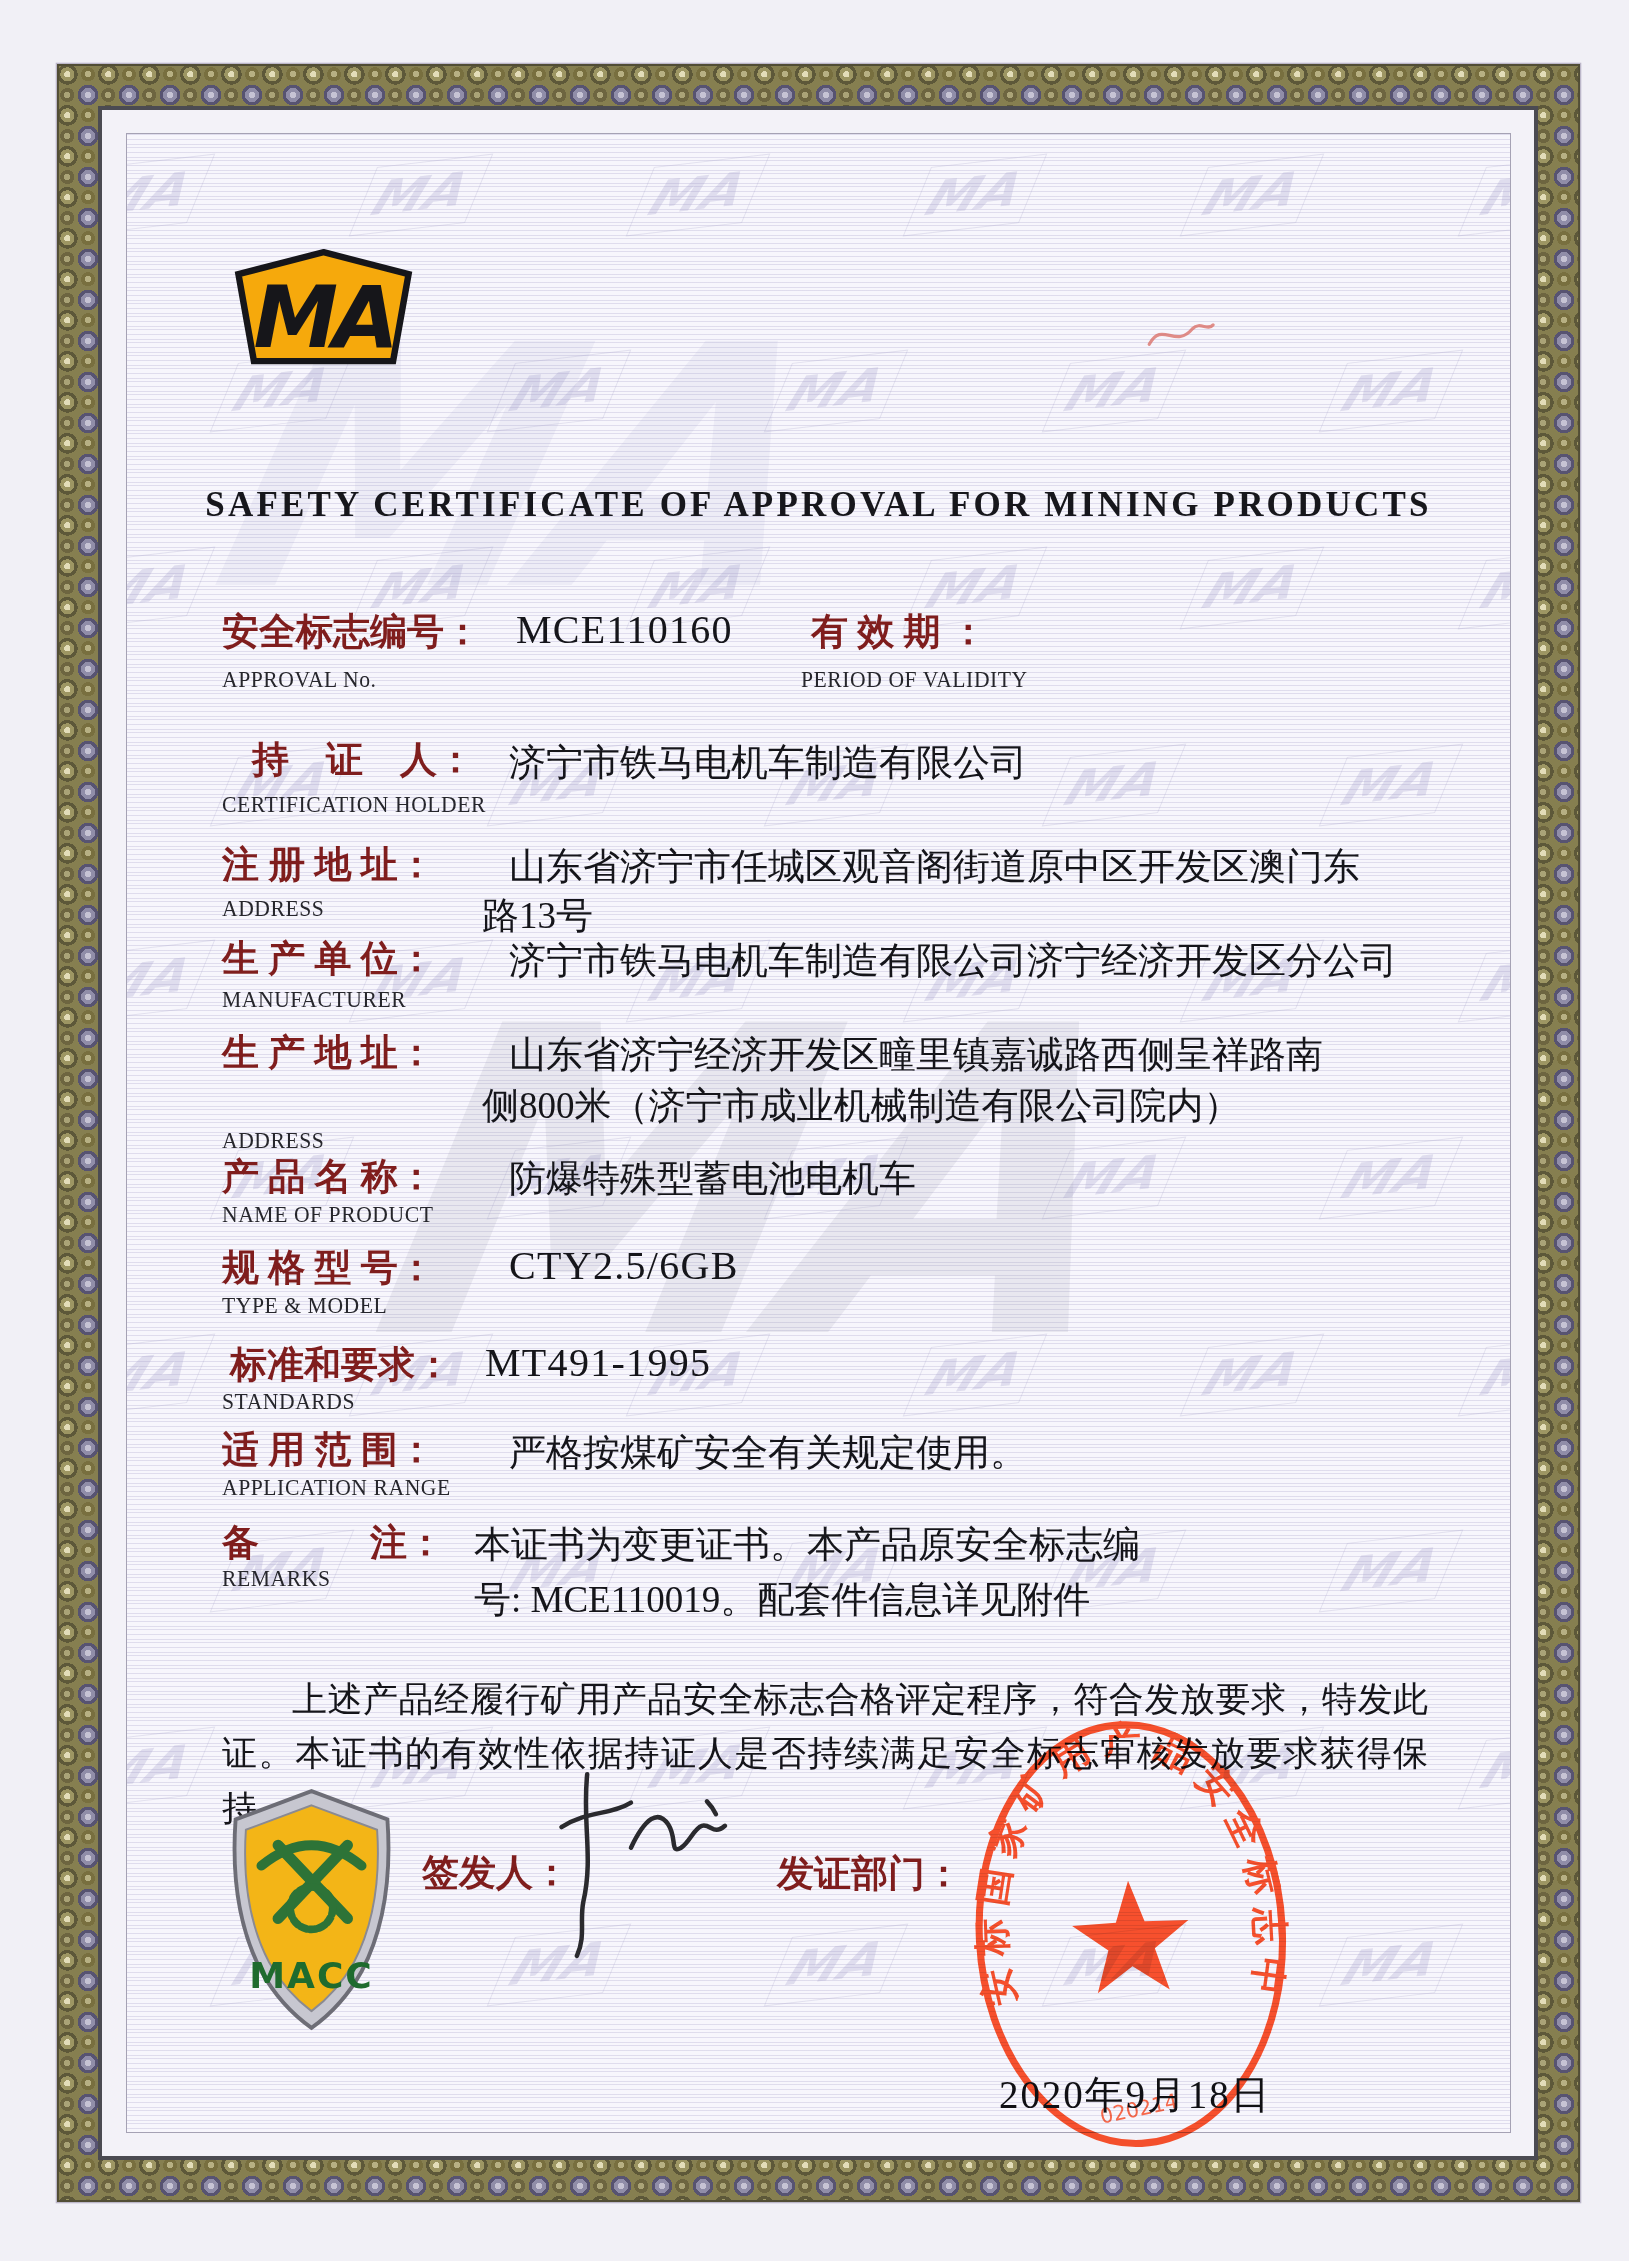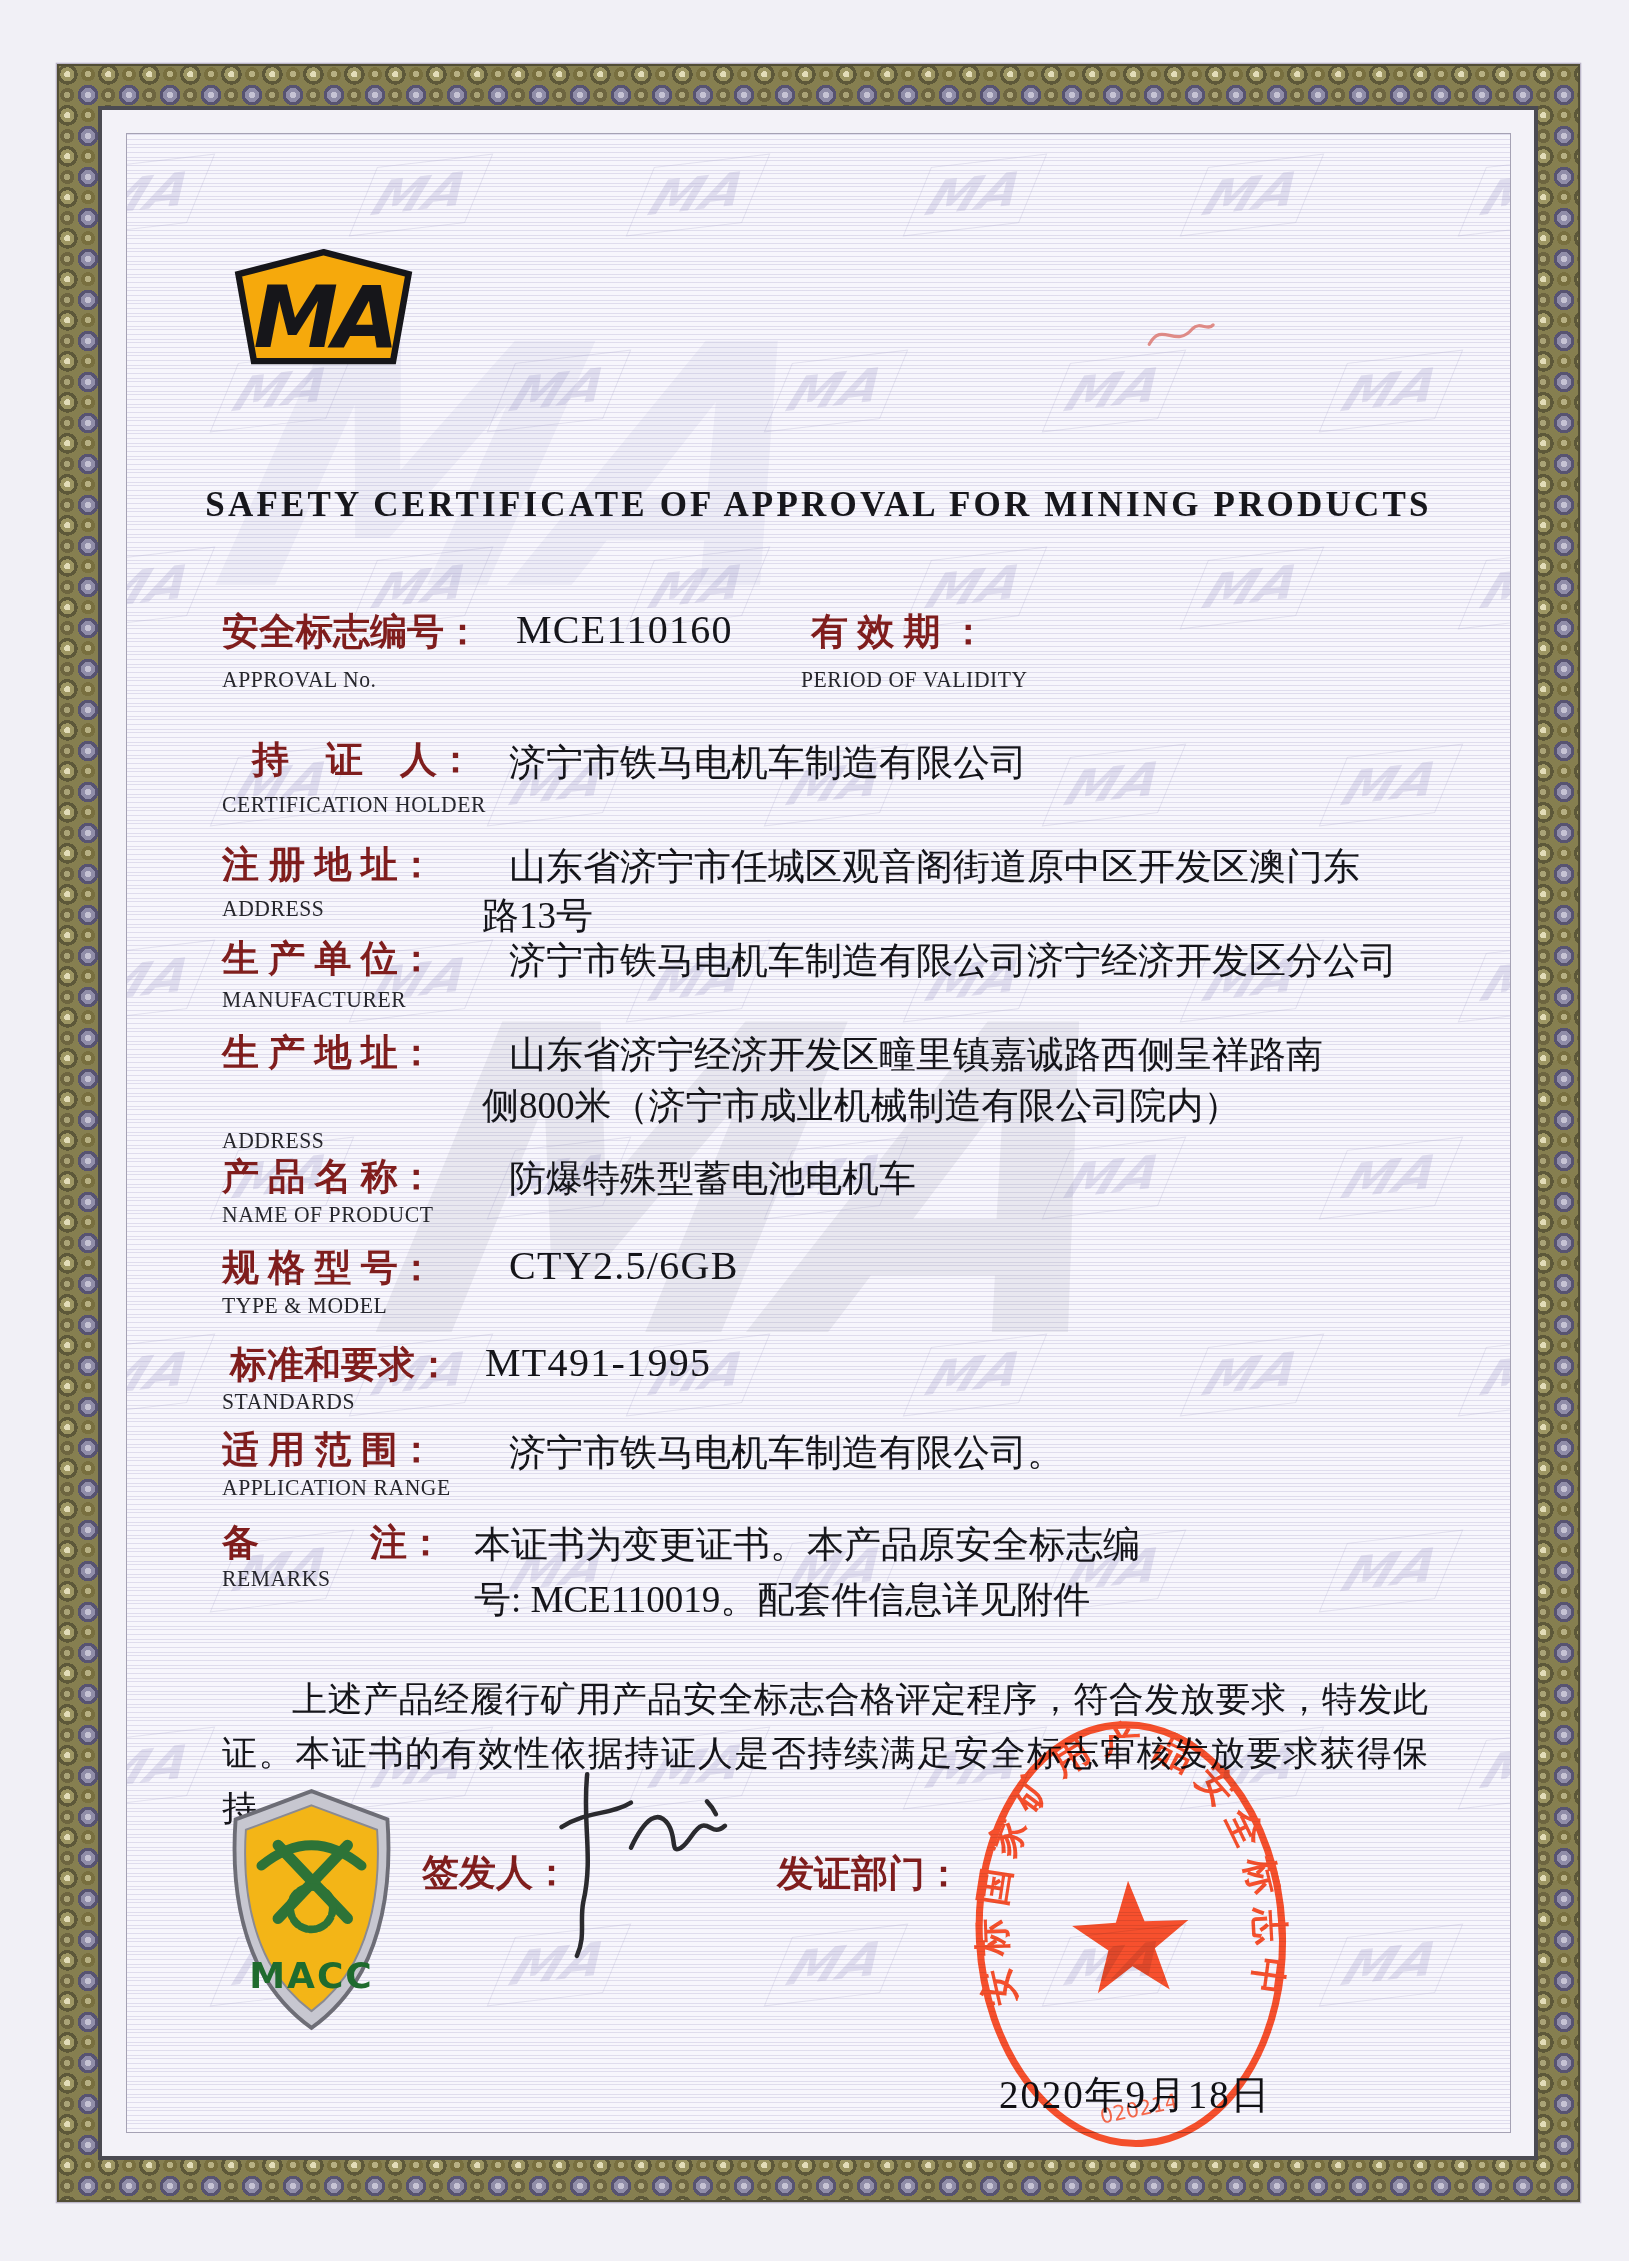--- a/index.html
+++ b/index.html
@@ -194,21 +194,21 @@
 
   <div class="abs zh" style="left:222px;top:1243px;">规 格 型 号：</div>
   <div class="abs val-num" style="left:509px;top:1242px;">CTY2.5/6GB</div>
   <div class="abs en" style="left:222px;top:1293px;">TYPE &amp; MODEL</div>
 
   <div class="abs zh" style="left:230px;top:1340px;">标准和要求：</div>
   <div class="abs val-num" style="left:485px;top:1339px;">MT491-1995</div>
   <div class="abs en" style="left:222px;top:1389px;">STANDARDS</div>
 
   <div class="abs zh" style="left:222px;top:1425px;">适 用 范 围：</div>
-  <div class="abs val" style="left:509px;top:1428px;">济宁市铁马电机车制造有限公司。</div>
+  <div class="abs val" style="left:509px;top:1428px;">严格按煤矿安全有关规定使用。</div>
   <div class="abs en" style="left:222px;top:1475px;">APPLICATION RANGE</div>
 
   <div class="abs zh" style="left:222px;top:1518px;">备　　　注：</div>
   <div class="abs val" style="left:474px;top:1520px;">本证书为变更证书。本产品原安全标志编</div>
   <div class="abs val" style="left:474px;top:1575px;">号: MCE110019。配套件信息详见附件</div>
   <div class="abs en" style="left:222px;top:1566px;">REMARKS</div>
 
   <p id="declaration" class="abs">上述产品经履行矿用产品安全标志合格评定程序，符合发放要求，特发此证。本证书的有效性依据持证人是否持续满足安全标志审核发放要求获得保持。</p>
 
   <svg id="macc-svg" class="abs" width="193" height="245" viewBox="0 0 300 380">

